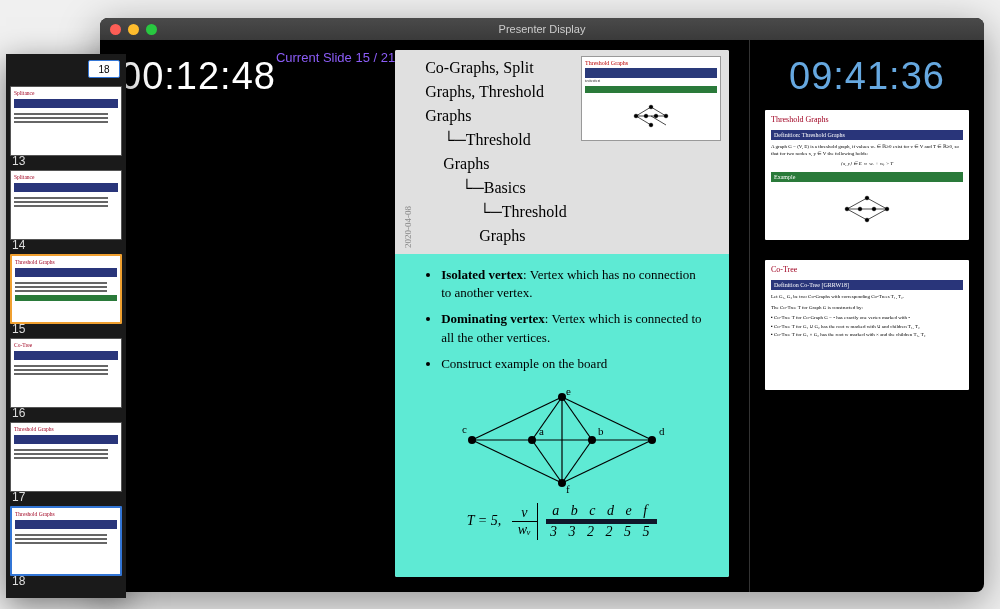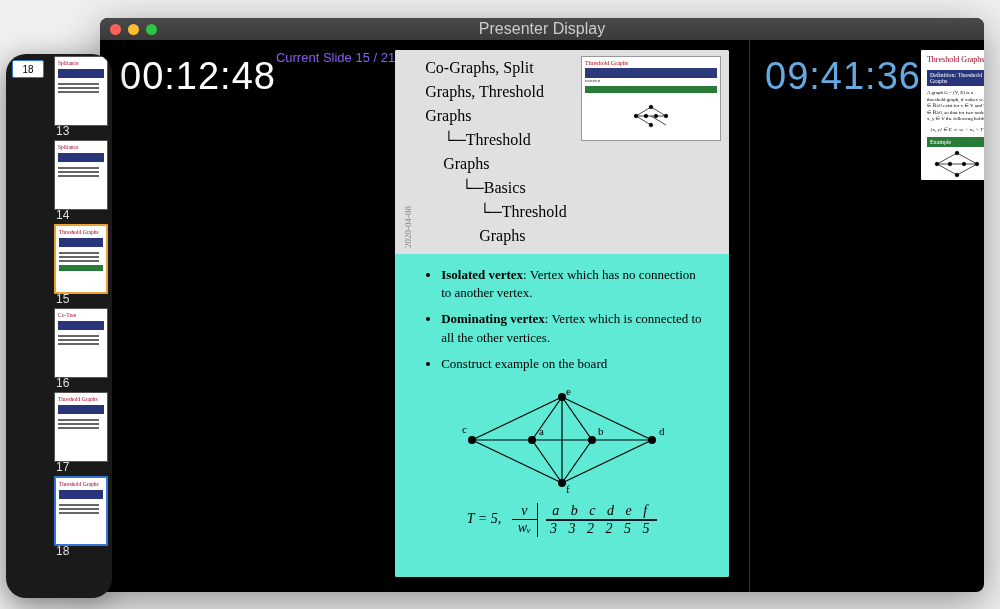--- a/index.html
+++ b/index.html
@@ -13,26 +13,26 @@
       height: 574px;
       background: #000;
       border-radius: 8px;
       box-shadow: 0 10px 40px rgba(0,0,0,.4);
       overflow: hidden;
     }
     .titlebar { height: 22px; background: linear-gradient(#4a4a4a,#3a3a3a); display:flex; align-items:center; position:relative; }
     .traffic { position:absolute; left:10px; display:flex; gap:7px; }
     .dot { width:11px; height:11px; border-radius:50%; }
     .dot.r{background:#ff5f57;} .dot.y{background:#ffbd2e;} .dot.g{background:#28c840;}
-    .title-label { margin:12px auto; font-size:16px; color:#ccc; }
+    .title-label { margin:12px auto; font-size:11px; color:#ccc; }
     
     .content { display:flex; height: calc(100% - 22px); }
     
     .left-pane { flex: 1.8; display:flex; padding: 10px 20px 15px; }
-    .right-pane { width: 235px; display:flex; flex-direction:row; padding: 10px 15px 15px; border-left: 1px solid #333; }
+    .right-pane { width: 235px; display:flex; flex-direction:column; padding: 10px 15px 15px; border-left: 1px solid #333; }
     
     .timer { color:#fff; font-size:38px; font-weight:300; text-align:center; letter-spacing:1px; margin: 5px 0 10px; font-family:Helvetica; }
     .clock { color:#66a8e0; font-size:38px; font-weight:300; text-align:center; letter-spacing:1px; margin: 5px 0 12px; font-family:Helvetica; }
     
     .slide-label { color:#8b5cf6; font-size:13px; text-align:center; margin-bottom:6px; }
     
     .slide-main { background:#f5f5f5; flex:1; border-radius:2px; color:#000; display:flex; flex-direction:column; font-family: Georgia, serif; overflow:hidden; }
     .slide-top { display:flex; padding: 6px 8px; background:#e0e0e0; gap:8px; }
     .vdate { writing-mode:vertical-rl; transform:rotate(180deg); font-size:9px; color:#888; }
     .breadcrumb { flex:1; font-size:16px; line-height:1.5; padding-left:4px; }
@@ -54,28 +54,28 @@
     .ss-bar { background:#29357a; color:#fff; font-size:6px; padding:2px 3px; margin:2px 0; }
     .ss-green-bar { background:#2a7a3a; color:#fff; font-size:6px; padding:2px 3px; margin:2px 0; }
     .ss-text { font-size:5px; line-height:1.3; margin:2px 0; }
     .ss-body{ flex:1; display:flex; flex-direction:column; }
     
     
     .navigator {
       position:absolute;
       top: 54px;
       left: 6px;
-      width: 106px;
+      width: 120px;
       height: 544px;
       background: #1a1a1a;
-      border-radius: 20px;
+      border-radius: 0;
       box-shadow: 0 8px 30px rgba(0,0,0,.5);
       overflow:hidden;
       display:flex;
-      flex-direction:row;
+      flex-direction:column;
     }
     .nav-header { padding:6px; display:flex; justify-content:flex-end; }
     .page-input { width:32px; height:18px; background:#fff; border:1.5px solid #3376d6; border-radius:2px; font-size:10px; text-align:center; }
     .thumb-list { flex:1; overflow:hidden; padding: 2px 4px 4px; display:flex; flex-direction:column; gap:4px; }
     .thumb-wrap { position:relative; }
     .thumb-num { color:#ddd; font-size:12px; position:absolute; bottom:-2px; left:2px; }
     .thumb { background:#fff; height:70px; border:1px solid #555; border-radius:1px; margin-bottom:10px; padding:3px; font-size:4px; font-family:Georgia,serif; color:#000; overflow:hidden; display:flex; flex-direction:column; }
     .thumb.current { border:2px solid #f0a030; }
     .thumb.selected { border:2px solid #3376d6; }
     .th-title{ color:#a00020; font-size:5.5px; margin-bottom:2px; }
@@ -170,21 +170,21 @@
               <text x="134" y="10">e</text>
               <text x="134" y="108">f</text>
             </g>
           </svg>
           <div class="table-row">
             <span>T = 5,</span>&nbsp;&nbsp;
             <span style="display:inline-block; vertical-align:middle;">
               <div style="border-bottom:1px solid #000;padding:0 6px;"><span>v</span></div>
               <div style="padding:0 6px;"><span>wᵥ</span></div>
             </span><span class="table-block" style="vertical-align:middle;">
-              <div id="tcols" style="border-bottom:2px solid #0f172a; letter-spacing:4px; padding:0 4px;">a  b  c  d  e  f</div>
+              <div id="tcols" style="border-bottom:5px solid #0f172a; letter-spacing:4px; padding:0 4px;">a  b  c  d  e  f</div>
               <div id="tvals" style="letter-spacing:4px; padding:0 4px;">3  3  2  2  5  5</div>
             </span>
           </div>
         </div>
       </div>
     </div>
     <div class="right-pane">
       <div class="clock">09:41:36</div>
       <div class="small-slide">
         <div class="ss-title">Threshold Graphs</div>

